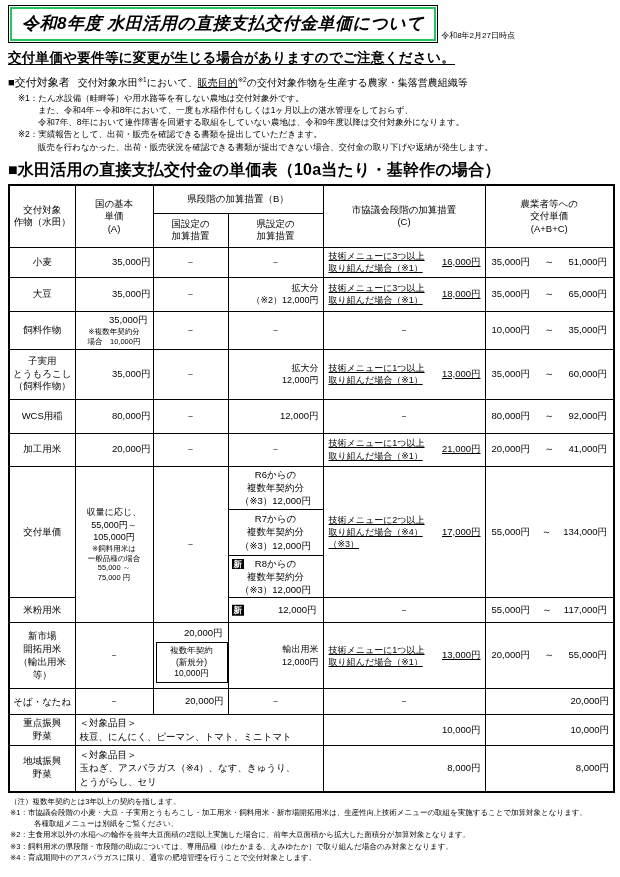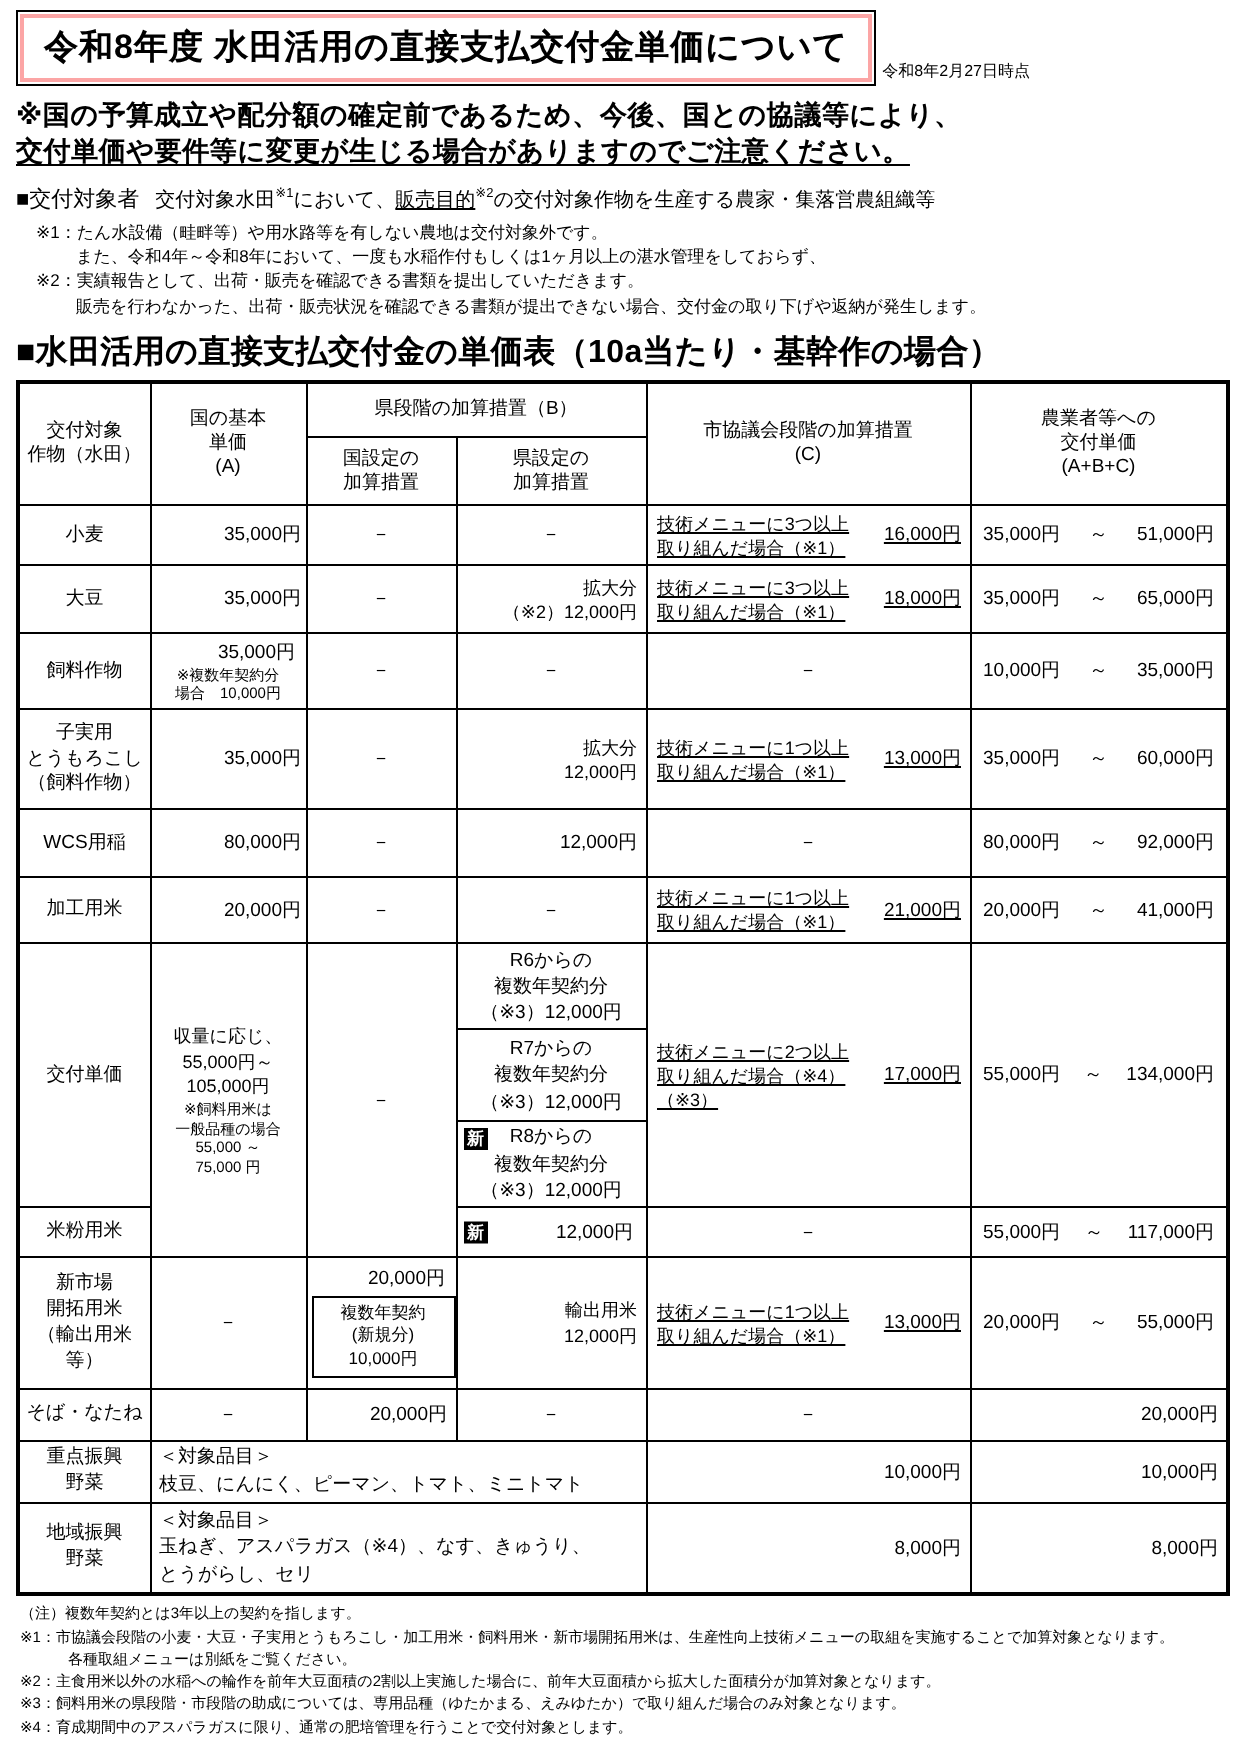--- a/index.html
+++ b/index.html
@@ -7,21 +7,21 @@
   body {
     width:620px; height:877px;
     font-family:"Liberation Sans","DejaVu Sans",sans-serif;
     color:#000; position:relative; overflow:hidden;
   }
   .page { padding:5px 8px 0 8px; }
 
   
   .title-row { display:flex; align-items:flex-end; }
   .title-box { border:1px solid #000; padding:1px; flex:0 0 auto; }
-  .title-box-inner { border:2px solid #fca5a5; padding:3px 10px 4px 10px; }
+  .title-box-inner { border:2px solid #22c55e; padding:3px 10px 4px 10px;font-style:italic; }
   .title-text { font-size:17px; font-weight:bold; letter-spacing:0.5px; white-space:nowrap; }
   .as-of { font-size:8px; margin-left:3px; padding-bottom:2px; white-space:nowrap; }
 
   
   .warning { margin-top:6px; font-size:13.5px; font-weight:bold; line-height:1.35; letter-spacing:0.3px; }
   .warning .u { text-decoration:underline; text-underline-offset:2px; }
 
   
   .recipients { margin-top:8px; }
   .lead { font-size:10px; line-height:1.3; }
@@ -76,31 +76,31 @@
   <div class="title-row">
     <div class="title-box">
       <div class="title-box-inner">
         <div class="title-text">令和8年度 水田活用の直接支払交付金単価について</div>
       </div>
     </div>
     <div class="as-of">令和8年2月27日時点</div>
   </div>
 
   <div class="warning">
-    <div>※国の予算成立や配分額の確定前であるため、今後、国との協議等により、</div>
     <div class="u">交付単価や要件等に変更が生じる場合がありますのでご注意ください。</div>
   </div>
 
   <div class="recipients">
     <div class="lead">
       <span class="h">■交付対象者</span><span>交付対象水田</span><sup>※1</sup><span>において、</span><span class="u">販売目的</span><sup>※2</sup><span>の交付対象作物を生産する農家・集落営農組織等</span>
     </div>
     <div class="rnotes">
       <div class="rnote">※1：たん水設備（畦畔等）や用水路等を有しない農地は交付対象外です。</div>
       <div class="rnote-indent">また、令和4年～令和8年において、一度も水稲作付もしくは1ヶ月以上の湛水管理をしておらず、</div>
+      <div class="rnote-indent">令和7年、8年において連作障害を回避する取組をしていない農地は、令和9年度以降は交付対象外になります。</div>
       <div class="rnote">※2：実績報告として、出荷・販売を確認できる書類を提出していただきます。</div>
       <div class="rnote-indent">販売を行わなかった、出荷・販売状況を確認できる書類が提出できない場合、交付金の取り下げや返納が発生します。</div>
     </div>
   </div>
 
   <div class="sec-heading">■水田活用の直接支払交付金の単価表（10a当たり・基幹作の場合）</div>
 
   <table class="rates">
     <colgroup>
       <col style="width:66px">

